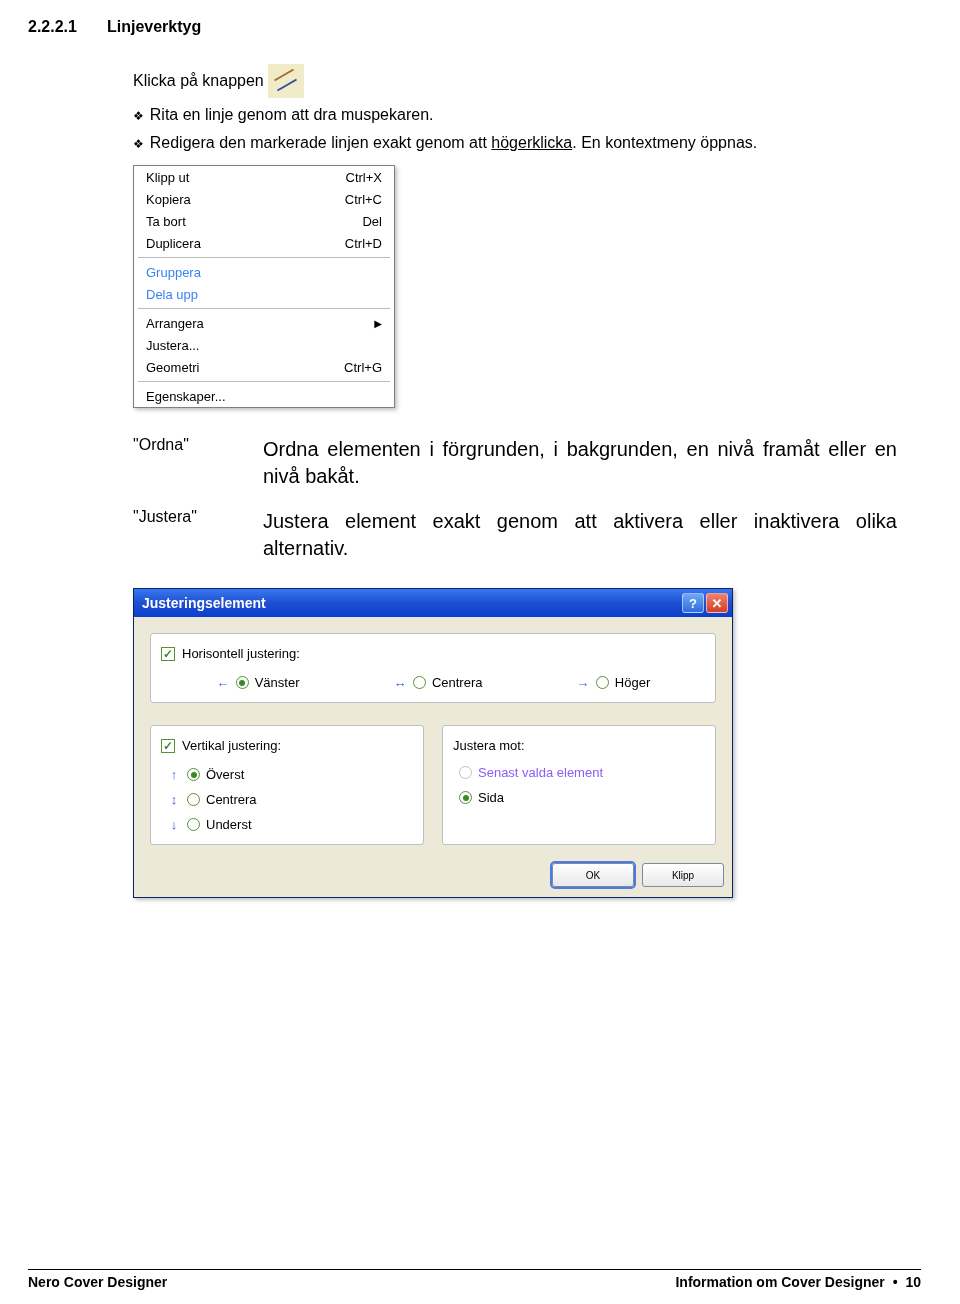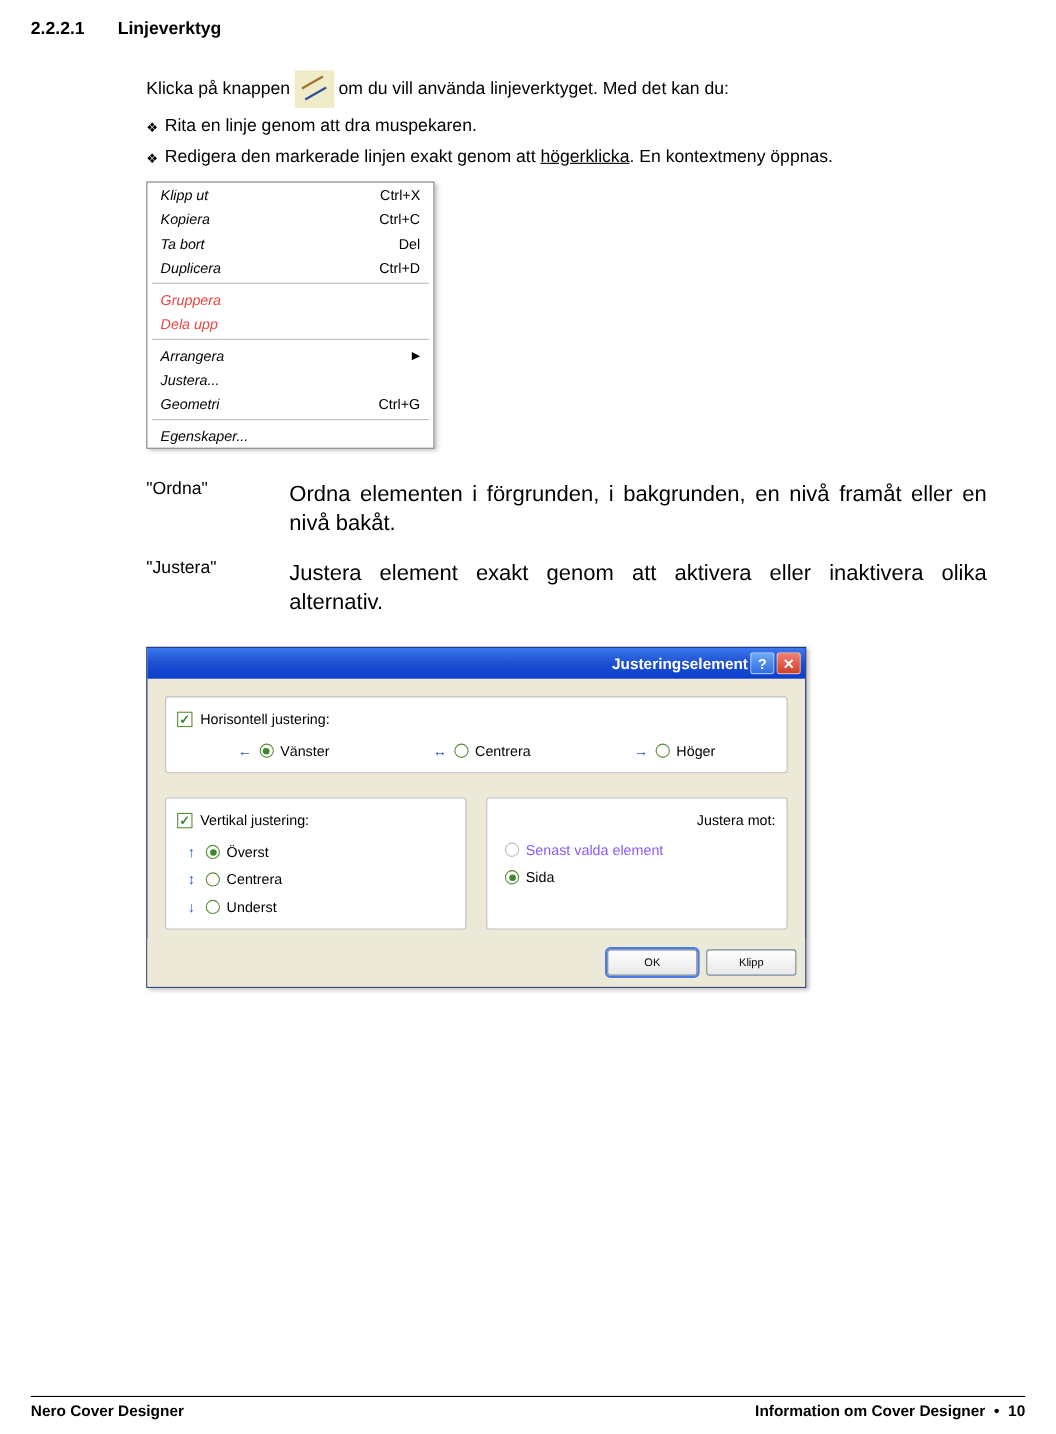--- a/index.html
+++ b/index.html
@@ -36,32 +36,32 @@
     content:""; position:absolute; width:22px; height:2px; background:#3050a0;
     left:8px; top:20px; transform:rotate(-30deg);
   }
   
   .ctx-menu {
     margin:12px 0 28px 0; width:262px; border:1px solid #808080;
     background:#fff; font-family: Tahoma, Arial, sans-serif; font-size:13px;
     box-shadow:2px 2px 4px rgba(0,0,0,0.25);
   }
   .ctx-row { display:flex; align-items:center; height:22px; padding:0 12px;}
-  .ctx-row .lbl { flex:1;font-style:italic;}
+  .ctx-row .lbl { flex:1;}
   .ctx-row .sc { color:#000; }
-  .ctx-row.disabled .lbl, .ctx-row.disabled .sc { color:#ef4444; }
+  .ctx-row.disabled .lbl, .ctx-row.disabled .sc { color:#3b82f6; }
   .ctx-sep { height:1px; background:#bbb; margin:3px 4px; }
   .ctx-row .arrow { font-size:10px;}
   
   .desc-table { display:table; width:100%; margin-top:8px; }
   .desc-row { display:table-row; }
   .desc-term { display:table-cell; width:130px; font-size:16px; padding-bottom:18px; vertical-align:top;}
   .desc-def { display:table-cell; font-size:20px; text-align:justify; line-height:1.35; padding-bottom:18px;}
   
-  .dialog-wrap { margin:8px 0 0 0;text-align:right;}
+  .dialog-wrap { margin:8px 0 0 0;}
   .dialog {
     width:600px; border:1px solid #0a246a;
     font-family: Tahoma, Arial, sans-serif; font-size:13px;
     box-shadow:2px 2px 4px rgba(0,0,0,0.25);
     background:#ece9d8;
     position:relative;
   }
   .titlebar {
     height:28px;
     background:linear-gradient(to bottom,#3a78f0 0%,#1d4fcf 50%,#0a3fcf 100%);
@@ -110,41 +110,40 @@
     background:#ece9d8;
   }
   .btn {
     min-width:82px; height:24px; border:1px solid #7a8aa0; border-radius:3px;
     background:linear-gradient(#fff,#e8e8e8);
     display:flex; align-items:center; justify-content:center; font-size:10px;
   }
   .btn.default { box-shadow:0 0 0 2px #4a7ae5;}
   
   .page-footer {
-    position:absolute; bottom:14px; left:28px; right:28px;
+    position:absolute; bottom:14px; left:28px; right:39px;
     border-top:1px solid #000; padding-top:4px;
     display:flex; justify-content:space-between;
     font-size:14px; font-weight:bold;
   }
   .page-footer .dot { margin:0 4px;}
 </style>
 </head>
 <body>
 
 <div class="heading-row">
   <span class="section-num">2.2.2.1</span>
   <span class="section-title">Linjeverktyg</span>
 </div>
 
 <div class="body-indent">
 
   <div class="para inline-icon">
     <span>Klicka på knappen</span>
     <span class="icon-tile"></span>
-    <span>om du vill använda linjeverktyget. Med det kan du:</span>
   </div>
 
   <div class="bullet-row">
     <span class="diamond">❖</span>
     <span class="b-text">Rita en linje genom att dra muspekaren.</span>
   </div>
 
   <div class="bullet-row">
     <span class="diamond">❖</span>
     <span class="b-text">

